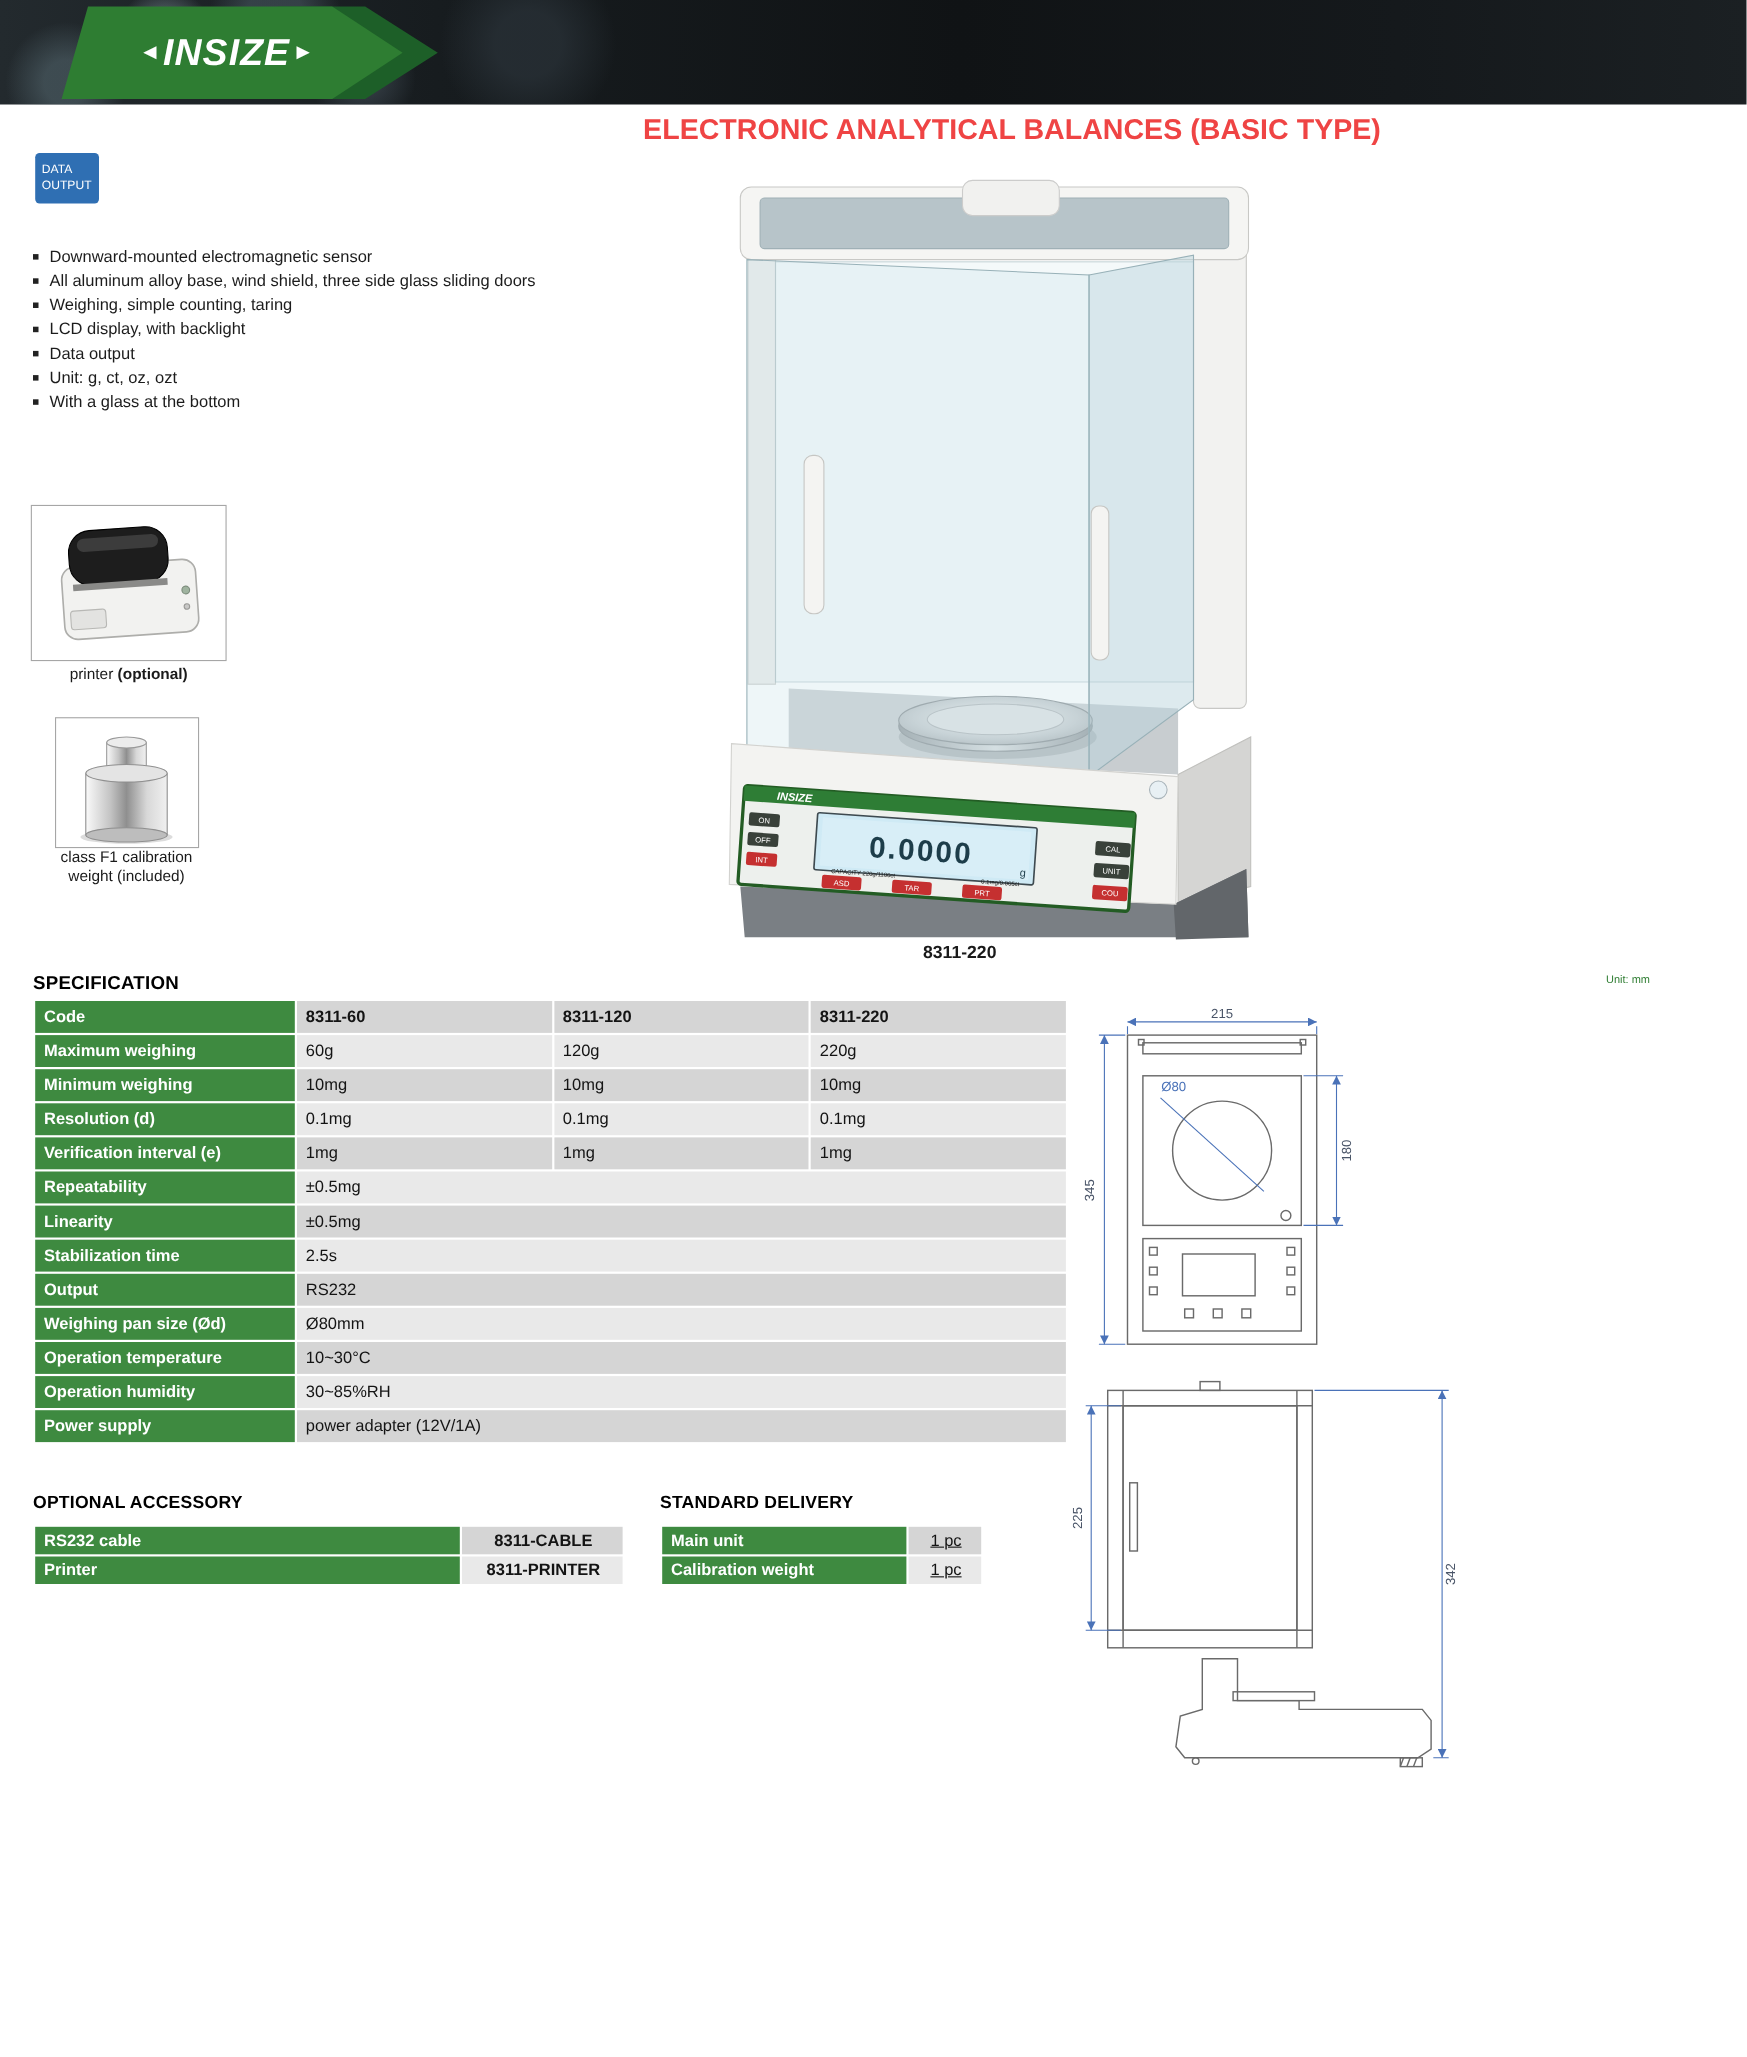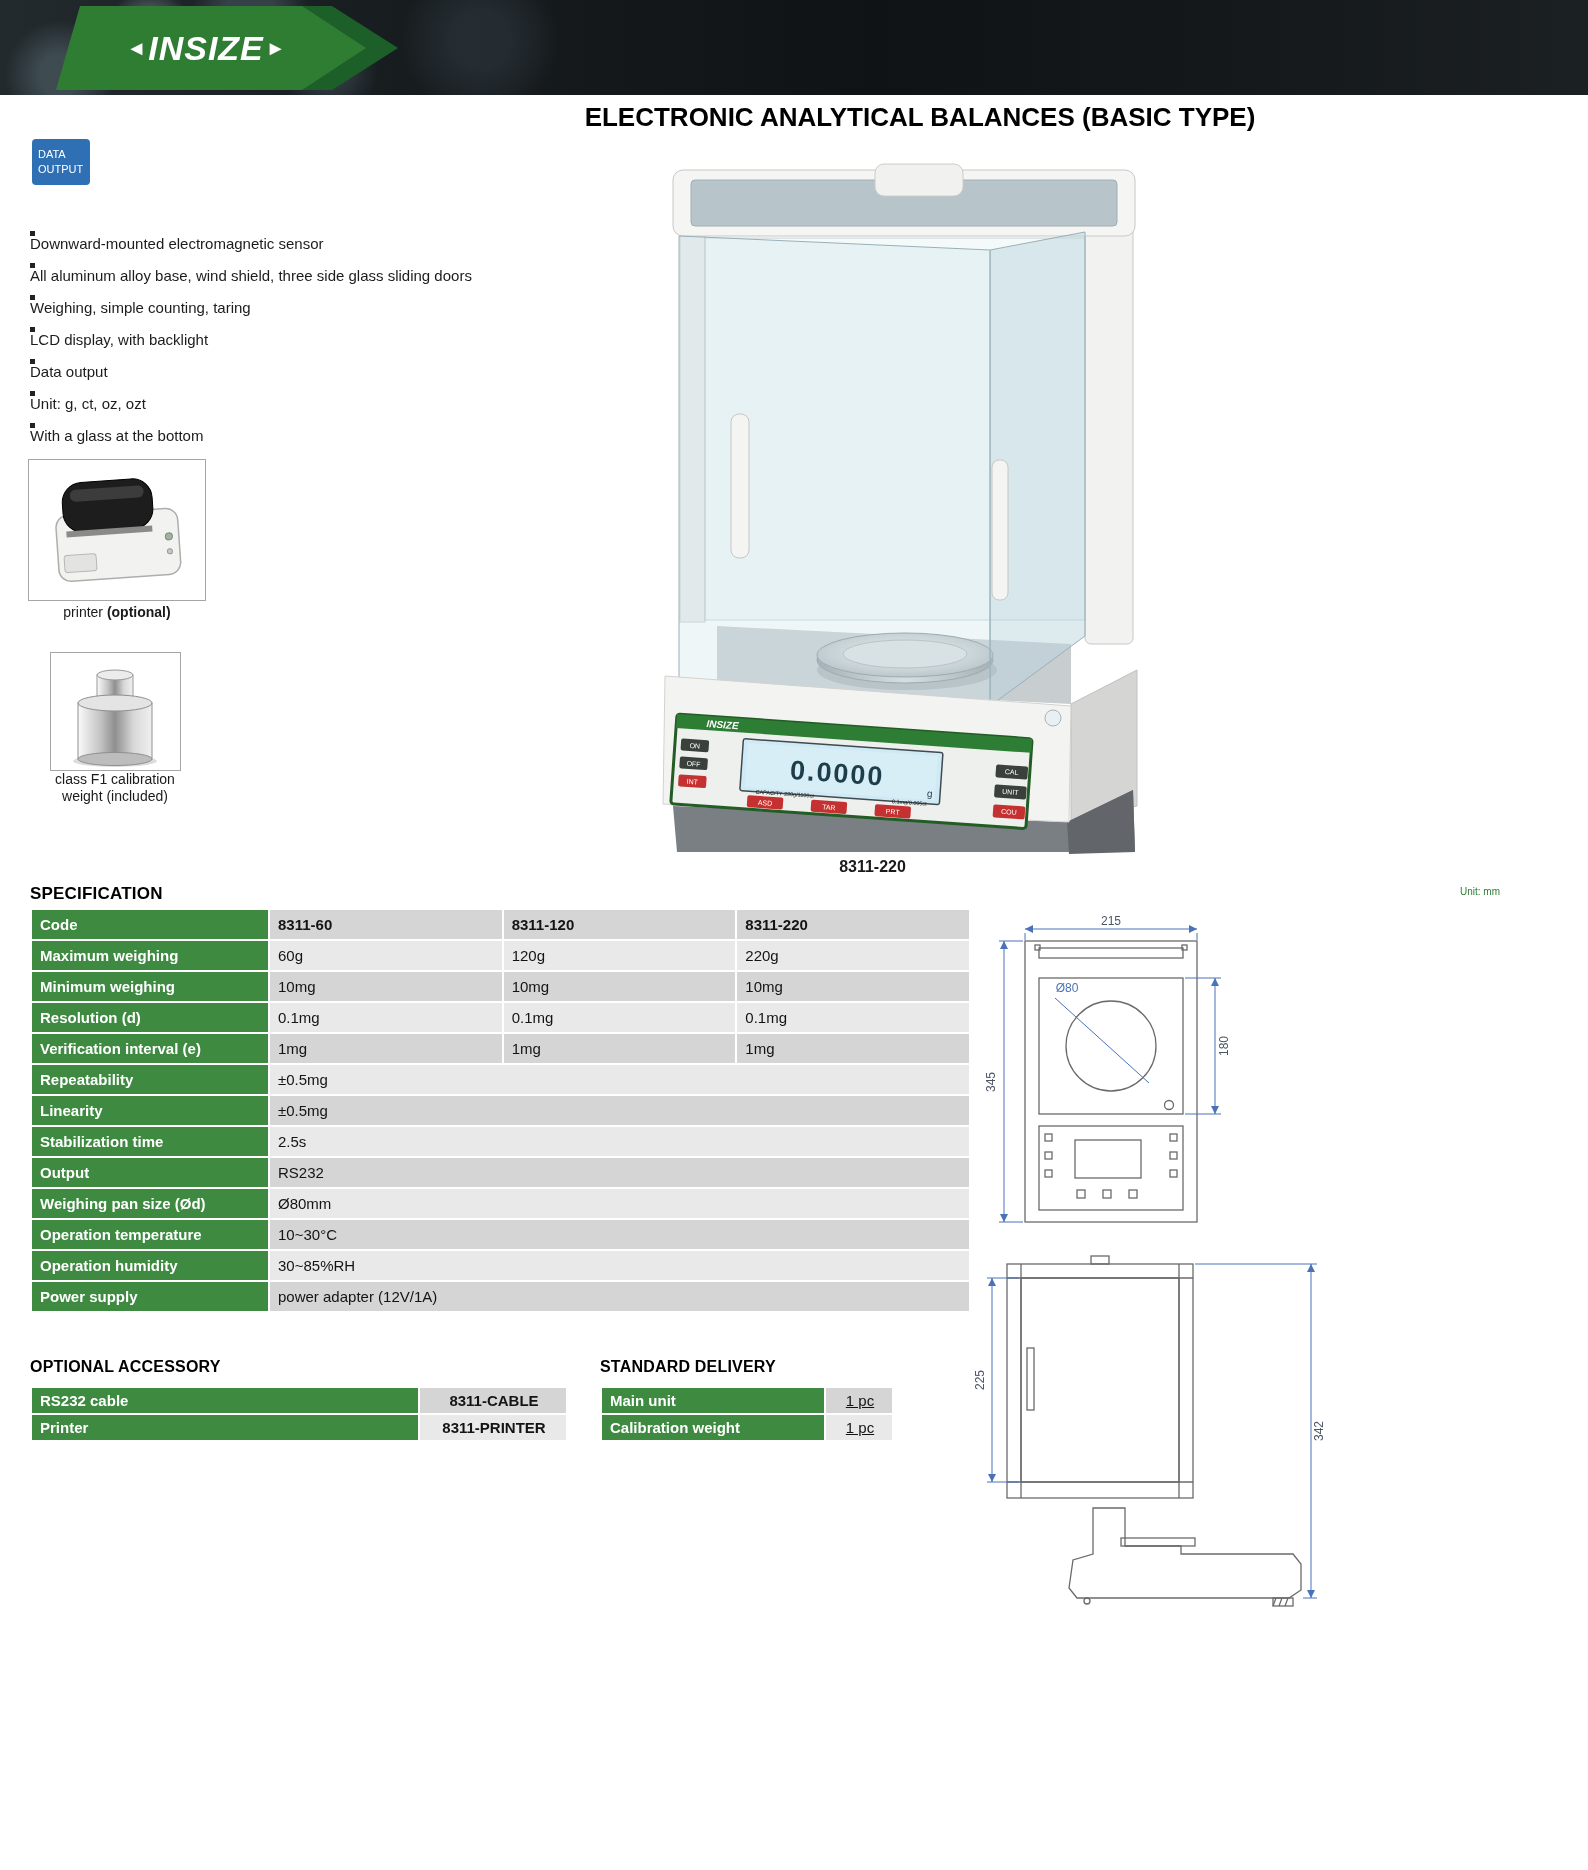--- a/index.html
+++ b/index.html
@@ -16,27 +16,27 @@
       radial-gradient(circle at 480px 40px, rgba(40,48,54,.8) 0 30px, rgba(40,48,54,0) 80px),
       linear-gradient(90deg,#232a2e 0%,#171c1f 25%,#101315 55%,#15191c 80%,#1b2023 100%);}
   .logo-svg{position:absolute;left:0;top:0;}
   .logo{position:absolute;left:84px;top:24px;width:244px;height:48px;display:flex;align-items:center;justify-content:center;
         color:#fff;font-style:italic;font-weight:bold;}
   .logo .arr{font-size:20px;font-style:normal;line-height:1;}
   .logo .txt{font-size:34px;letter-spacing:1px;margin:0 2px;}
 
   
   .title{position:absolute;left:540px;top:102px;width:760px;margin:0;text-align:center;
-         font-size:26px;font-weight:bold;color:#000000;}
+         font-size:26px;font-weight:bold;color:#ef4444;}
   .badge{position:absolute;left:32px;top:139px;width:58px;height:46px;background:#2f6fb3;border-radius:4px;
          color:#fff;font-size:11px;line-height:15px;padding:8px 0 0 6px;box-sizing:border-box;}
 
   
   .features{position:absolute;left:30px;top:226px;width:580px;margin:0;padding:0;list-style:none;}
-  .features li{display:flex;font-size:15px;line-height:16px;margin-bottom:6px;color:#1c1c1c;flex-direction:column;}
+  .features li{display:flex;font-size:15px;line-height:16px;margin-bottom:6px;color:#1c1c1c;}
   .bullet{width:5px;height:5px;background:#222;display:inline-block;margin:5px 10px 0 0;flex:none;}
 
   
   .imgbox{position:absolute;border:1px solid #a6a6a6;background:#fff;box-sizing:border-box;}
   .printerBox{left:28px;top:459px;width:178px;height:142px;}
   .weightBox{left:50px;top:652px;width:131px;height:119px;}
   .cap{position:absolute;font-size:14px;text-align:center;color:#1a1a1a;}
   .printerCap{left:18px;top:604px;width:198px;}
   .weightCap{left:15px;top:771px;width:200px;line-height:17px;}
 

